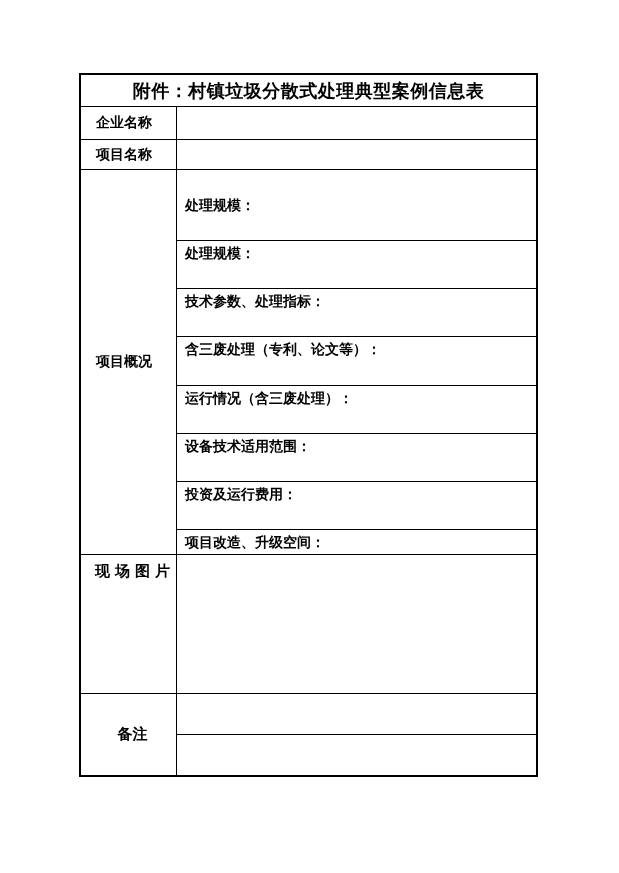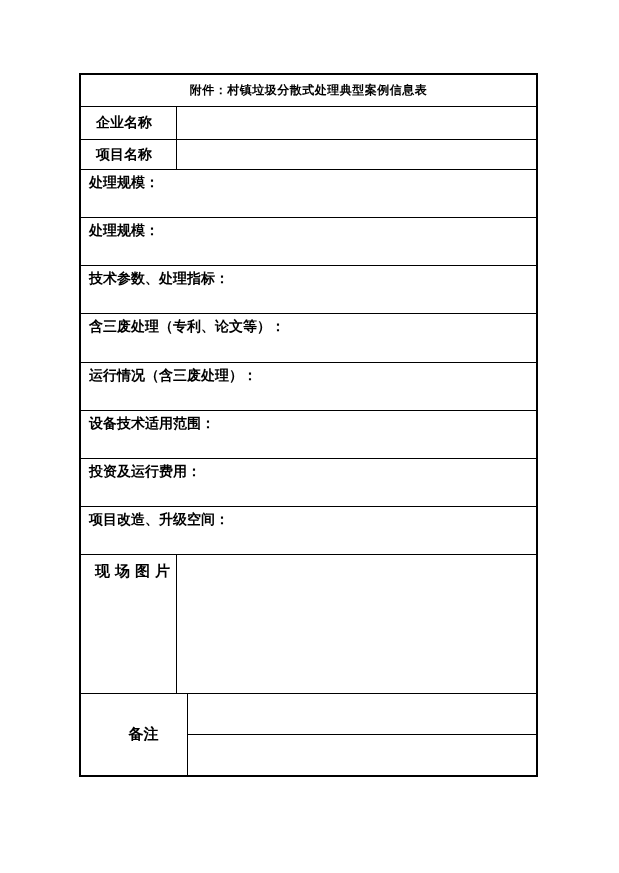--- a/index.html
+++ b/index.html
@@ -22,21 +22,21 @@
     background: #fff;
   }
   .trow { display: flex; box-sizing: border-box; flex-shrink: 0; }
   .trow + .trow { border-top: 1px solid #000; }
   .title-row {
     height: 31px;
     align-items: center;
     justify-content: center;
   }
   .form-title {
-    font-size: 12px;
+    font-size: 18px;
     font-weight: bold;
     text-align: center;
     letter-spacing: 0.5px;
     white-space: nowrap;
   }
   .label-cell {
     width: 88px;
     flex-shrink: 0;
     border-right: 1px solid #000;
     box-sizing: border-box;
@@ -50,21 +50,21 @@
   .value-cell {
     flex: 1;
     box-sizing: border-box;
     position: relative;
   }
   .row-company { height: 33px; }
   .row-contact { height: 29px; }
   .row-project { height: 30px; }
   .row-overview { height: 385px; }
   .row-photos  { height: 139px; }
-  .row-remarks { flex: 1; padding-left: 11px; }
+  .row-remarks { flex: 1; }
   .contact-fields { display: block; }
   .contact-field-label {
     position: absolute;
     top: 50%;
     transform: translateY(-50%);
     font-size: 14px;
     font-weight: bold;
     white-space: nowrap;
   }
   .contact-name  { left: 6px; }
@@ -75,20 +75,21 @@
     display: flex;
     flex-direction: column;
   }
   .overview-field {
     flex: 1;
     box-sizing: border-box;
     padding: 3px 6px 0 8px;
     font-size: 14px;
     font-weight: bold;
     line-height: 20px;
+    margin-top: 23px;
   }
   .overview-field + .overview-field { border-top: 1px solid #000; }
   .field-note { font-size: 14px; font-weight: bold; }
   .photos-label-cell {
     align-items: flex-start;
     flex-direction: column;
     display: flex;
     padding: 7px 4px 0 6px;
     font-family: Liberation Mono, monospace;
   }
@@ -131,20 +132,21 @@
     <div class="value-cell"></div>
   </div>
 
 
   <div class="trow row-project">
     <div class="label-cell">项目名称</div>
     <div class="value-cell"></div>
   </div>
 
   <div class="trow row-overview">
+    <div class="label-cell">项目概况</div>
     <div class="overview-fields">
       <div class="overview-field">
         <span>处理规模</span><span class="field-note"></span><span>：</span>
       </div>
       <div class="overview-field">
         <span>处理规模</span><span class="field-note"></span><span>：</span>
       </div>
       <div class="overview-field">
         <span>技术参数、处理指标</span><span class="field-note"></span><span>：</span>
       </div>

